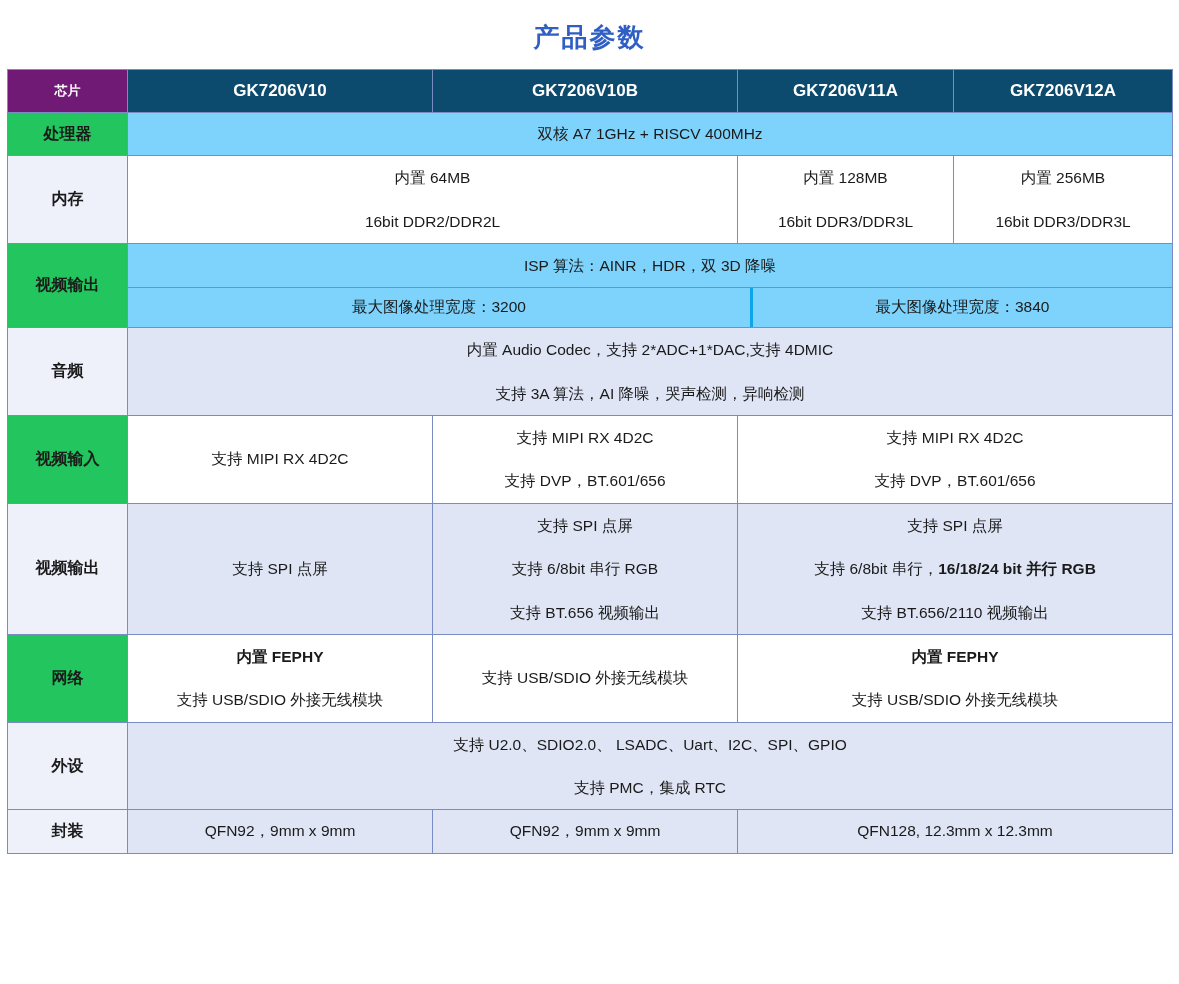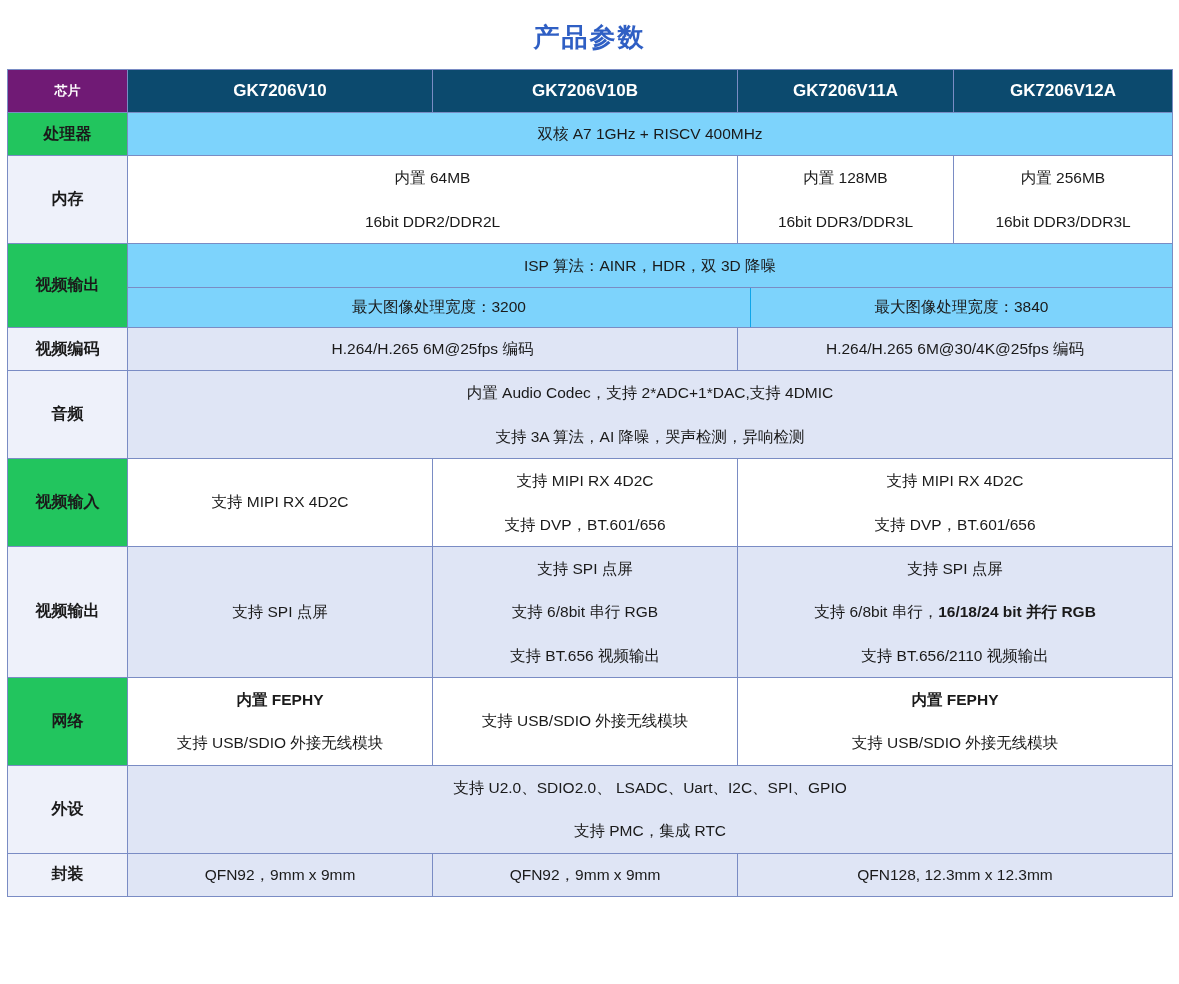--- a/index.html
+++ b/index.html
@@ -90,21 +90,21 @@
   }
   .subgrid {
     display: flex;
     width: 100%;
   }
   .subgrid > div {
     flex: 1;
     padding: 9px 6px;
   }
   .subgrid > div + div {
-    border-left: 1px solid #0ea5e9;
+    border-left: 3px solid #0ea5e9;
   }
   b.em { font-weight: bold; }
 </style>
 </head>
 <body>
 
 <div id="page">
 
   <div id="title">产品参数</div>
 
@@ -161,29 +161,20 @@
         <div class="stack">
           <div class="line">ISP 算法：AINR，HDR，双 3D 降噪</div>
           <div class="subgrid sep" style="border-top:1px solid #7a8cc4">
             <div style="flex:0 0 610px">最大图像处理宽度：3200</div>
             <div>最大图像处理宽度：3840</div>
           </div>
         </div>
       </td>
     </tr>
 
-    <tr>
-      <td class="rowlabel alt">视频编码</td>
-      <td class="cell alt" colspan="2">
-        <div class="cellpad">H.264/H.265 6M@25fps 编码</div>
-      </td>
-      <td class="cell alt" colspan="2">
-        <div class="cellpad">H.264/H.265 6M@30/4K@25fps 编码</div>
-      </td>
-    </tr>
 
 
     <tr>
       <td class="rowlabel alt">音频</td>
       <td class="cell alt" colspan="4">
         <div class="stack">
           <div class="line">内置 Audio Codec，支持 2*ADC+1*DAC,支持 4DMIC</div>
           <div class="line">支持 3A 算法，AI 降噪，哭声检测，异响检测</div>
         </div>
       </td>

